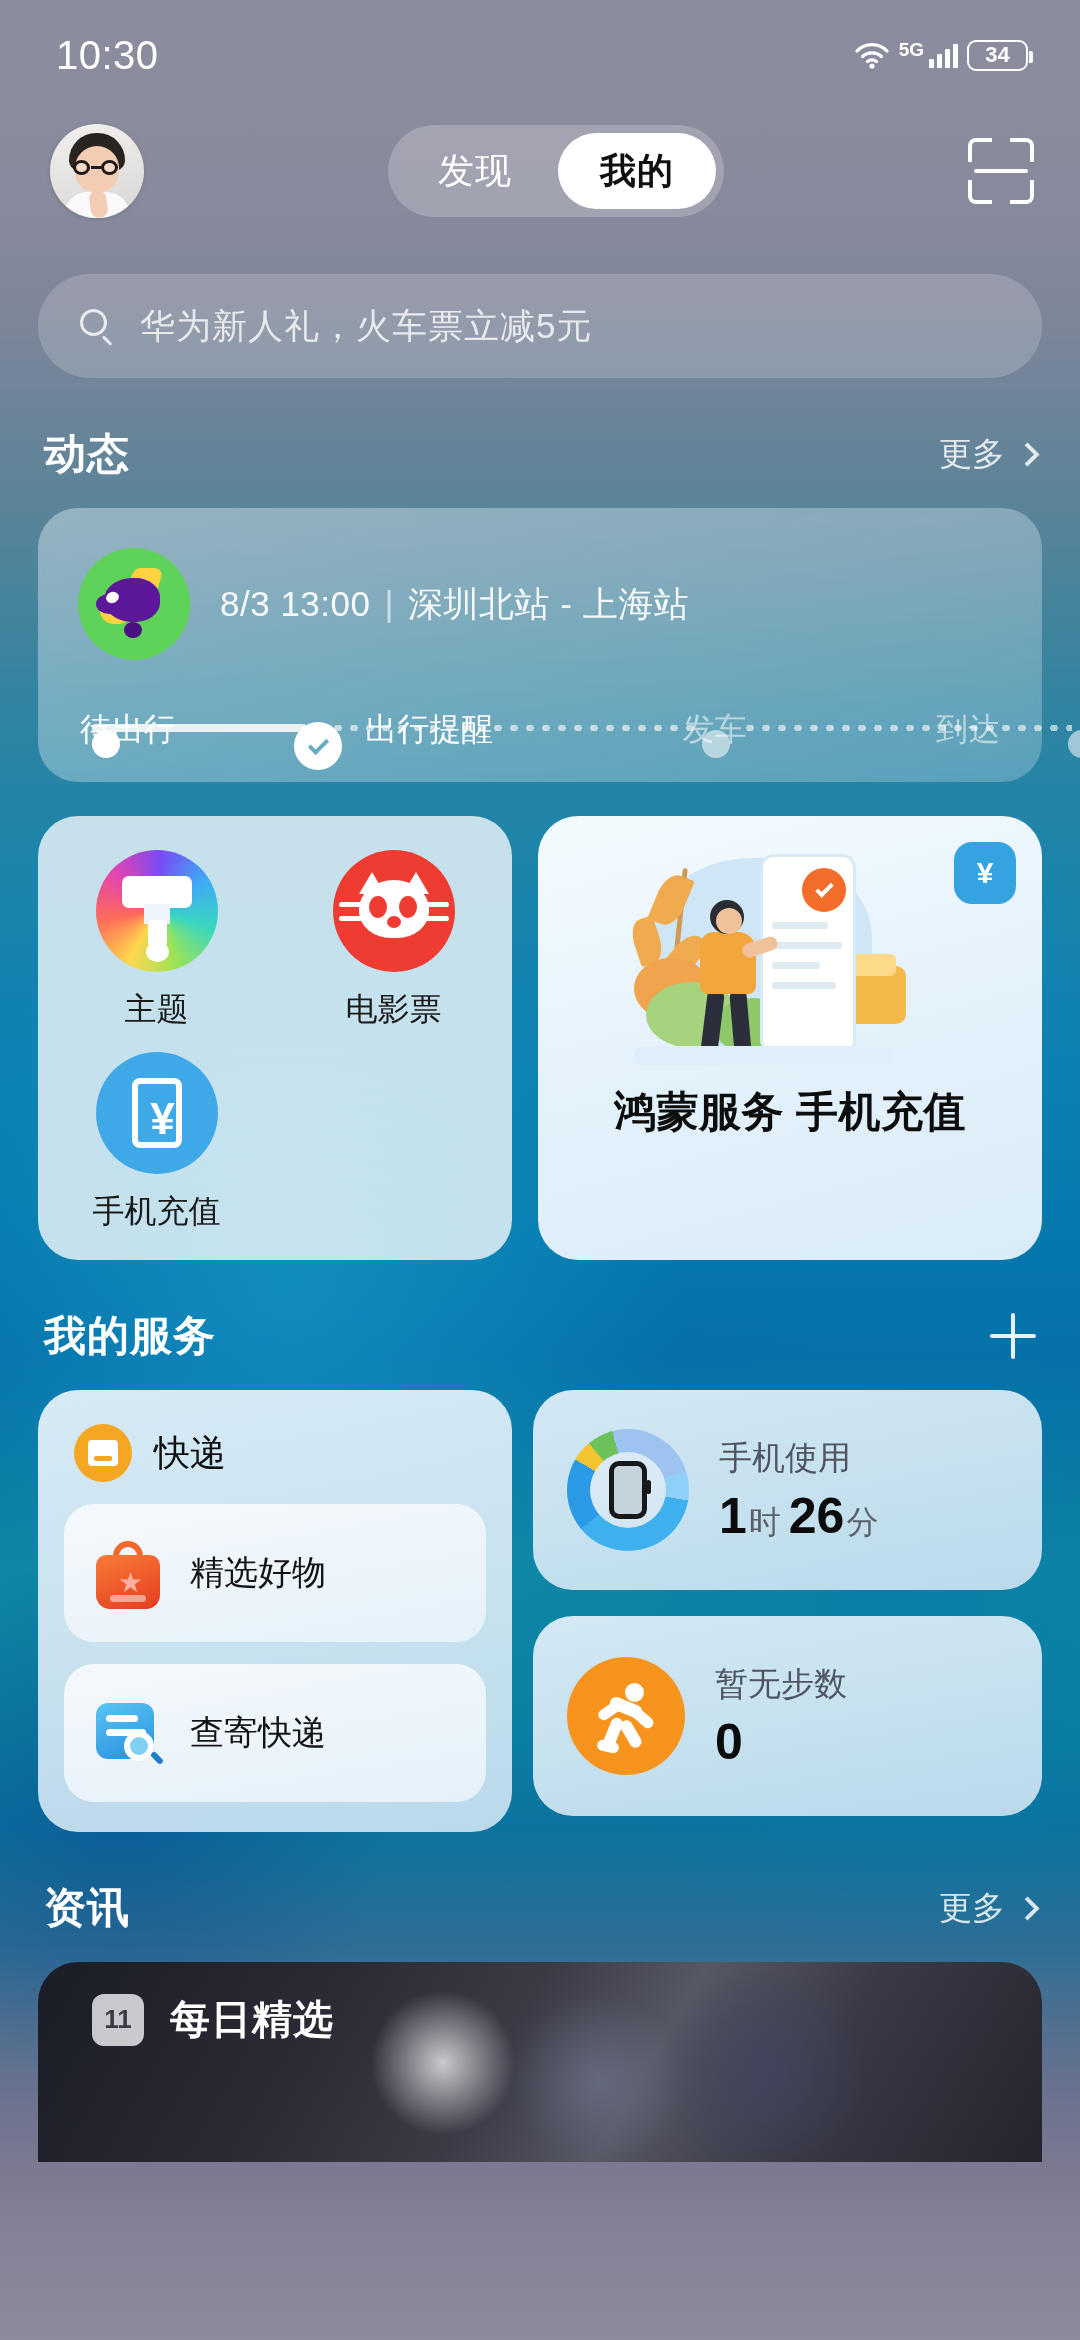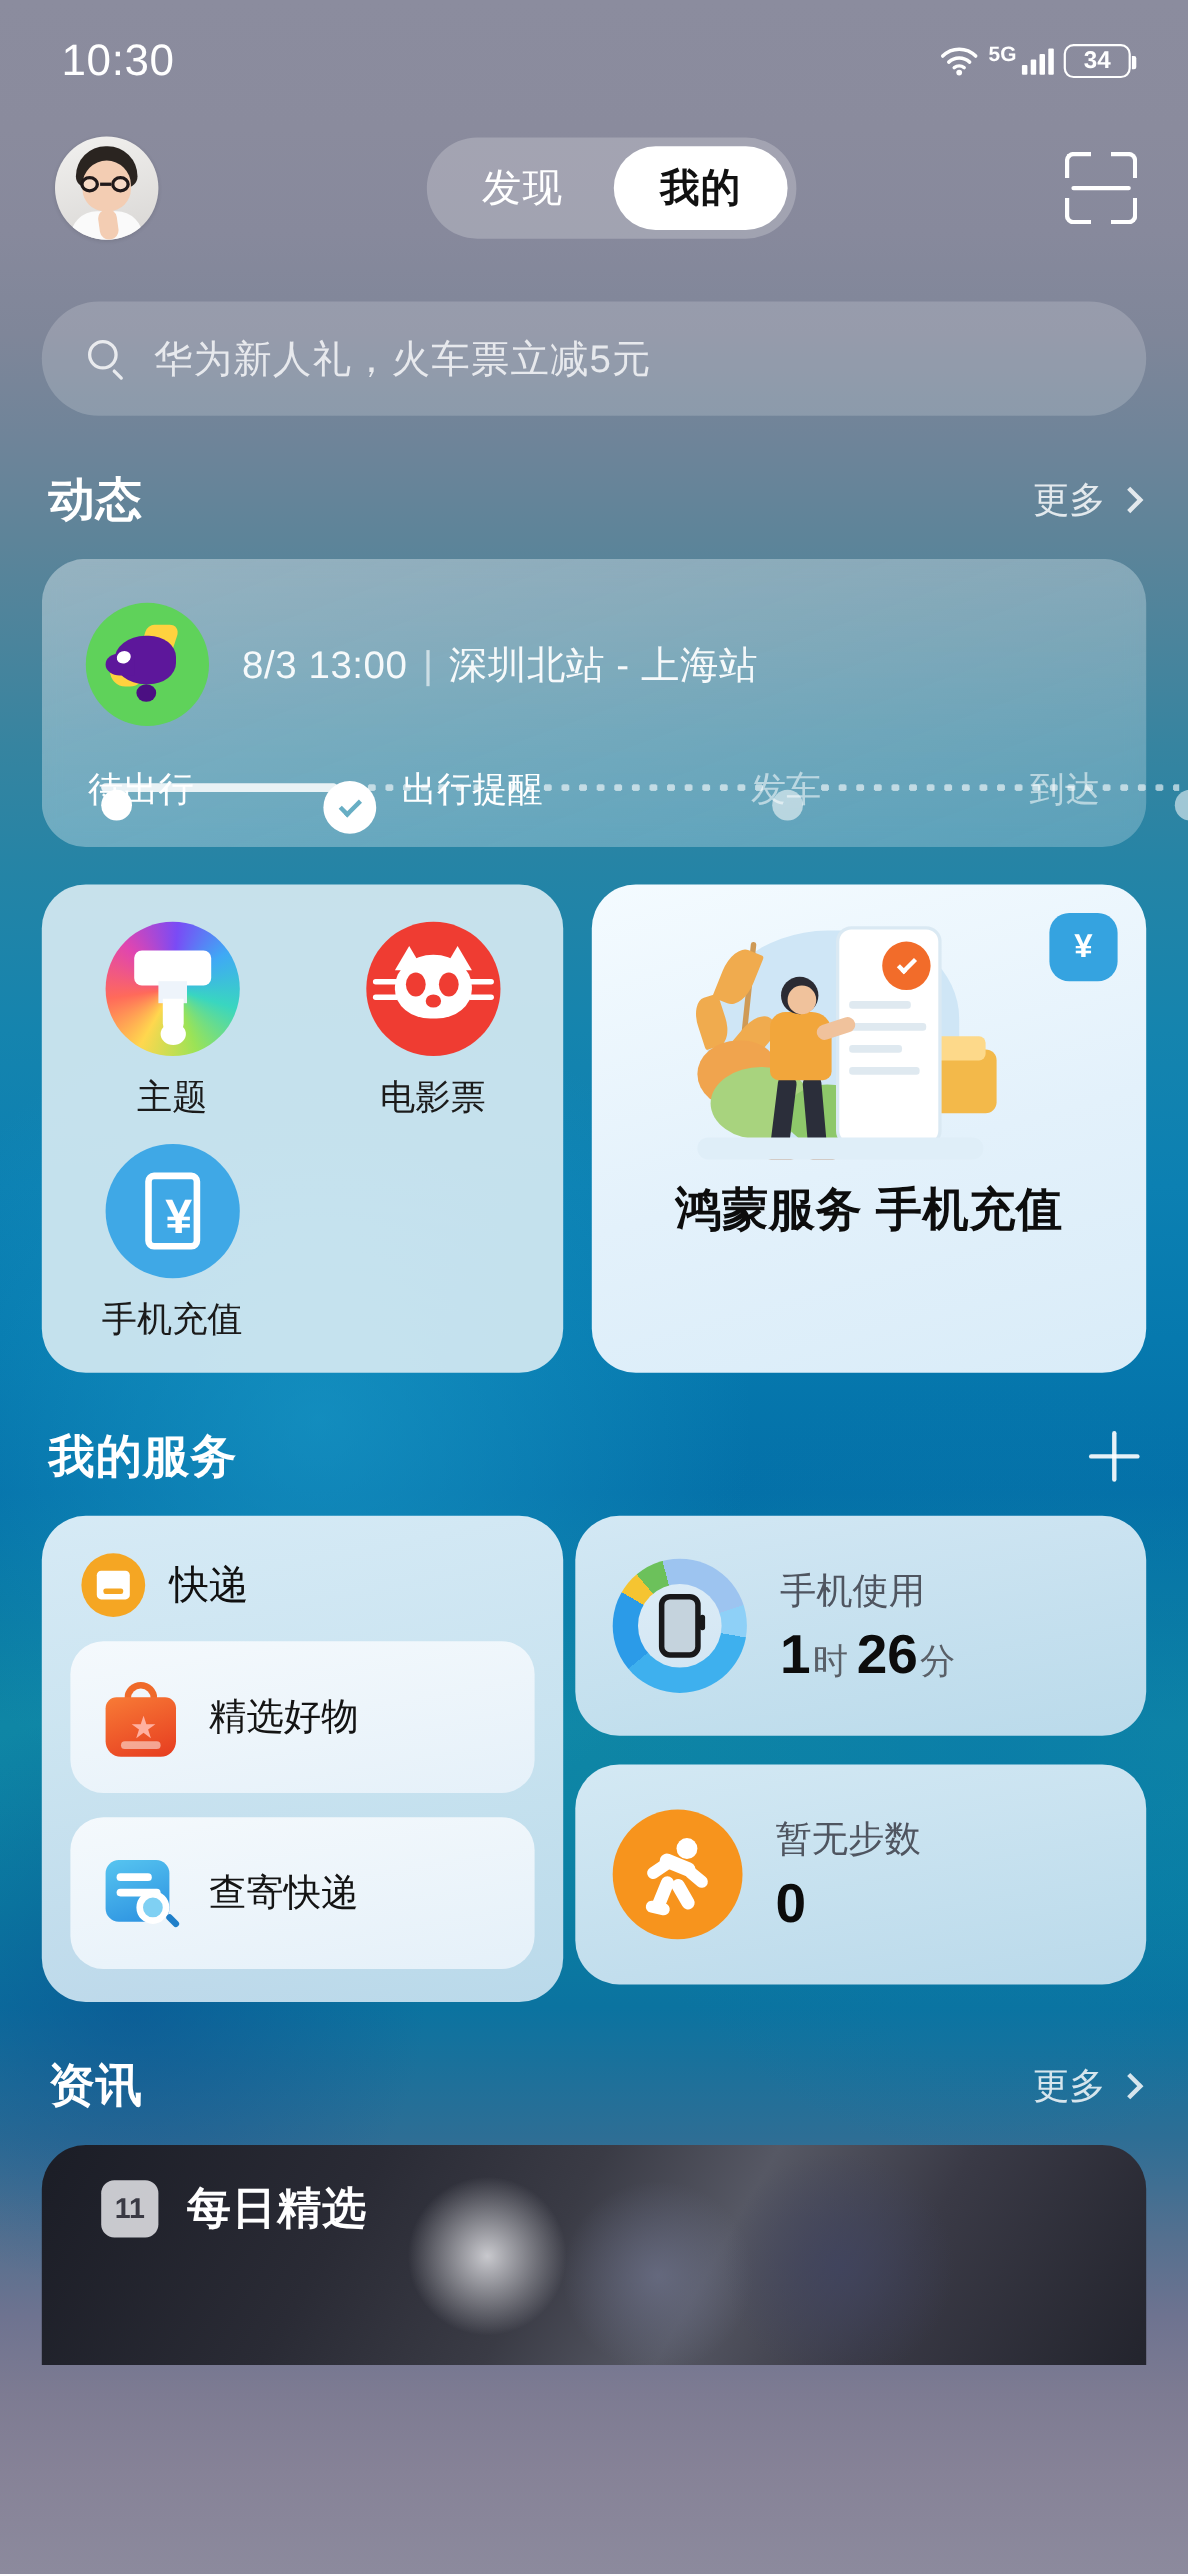--- a/index.html
+++ b/index.html
@@ -172,21 +172,21 @@
     background:#ffd23f; border-radius:0 0 14px 14px; }
   #plane-icon .fin { position:absolute; left:46px; top:74px; width:18px; height:16px;
     background:#4b0f82; border-radius:50%; }
   #plane-icon .eye { position:absolute; left:28px; top:44px; width:13px; height:11px;
     background:#fff; border-radius:50%; transform:rotate(-20deg); }
   #travel-texts { display:flex; flex-direction:column; gap:12px; }
   #travel-title { color:#fff; font-size:46px; font-weight:700; letter-spacing:.5px; }
   #travel-sub { color:rgba(255,255,255,.93); font-size:35px; letter-spacing:.5px; }
   #travel-sub .divider { color:rgba(255,255,255,.6); padding:0 14px; }
 
-  #timeline { margin-top:36px; position:relative; height:40px; }
+  #timeline { margin-top:48px; position:relative; height:40px; }
   #timeline .track { position:absolute; left:14px; right:14px; top:16px; height:8px; }
   .solid-seg { position:absolute; left:0; width:215px; height:8px;
     background:rgba(255,255,255,.85); border-radius:4px; }
   .dot-seg { position:absolute; top:1px; height:6px;
     background-image:radial-gradient(circle, rgba(255,255,255,.6) 42%, rgba(255,255,255,0) 46%);
     background-size:16px 6px; background-repeat:repeat-x; }
   #dots-a { left:238px; width:370px; }
   #dots-b { left:650px; width:330px; }
   .node { position:absolute; top:6px; width:28px; height:28px; border-radius:50%; }
   .node.done { background:#fff; }
@@ -313,21 +313,21 @@
   #promo-art .wallet { position:absolute; left:268px; top:118px; width:74px; height:58px;
     background:#f3b94a; border-radius:10px; }
   #promo-art .wallet i { position:absolute; left:10px; top:-12px; width:54px; height:22px;
     background:#fdd98a; border-radius:6px; display:block; }
   #promo-art .ground { position:absolute; left:70px; top:198px; width:260px; height:20px;
     background:#dfeef8; border-radius:10px; }
   #promo-title { font-size:42px; font-weight:700; color:#0d0d0d; text-align:center; letter-spacing:.5px; }
   #promo-sub { font-size:30px; color:#5b6066; text-align:center; margin-top:14px; letter-spacing:.5px; }
 
   
-  #servrow { display:flex; gap:11px; margin:0 38px; align-items:flex-start; }
+  #servrow { display:flex; gap:21px; margin:0 38px; align-items:flex-start; }
   #express-card {
     width:474px; background:linear-gradient(170deg,rgba(225,240,249,.95),rgba(205,228,242,.9));
     border-radius:40px; padding:28px 26px 30px;
   }
   #express-head { display:flex; align-items:center; gap:22px; margin:6px 0 22px 10px; }
   #express-icon { width:58px; height:58px; border-radius:50%; background:#f5a623; position:relative; }
   #express-icon .box { position:absolute; left:14px; top:16px; width:30px; height:26px;
     background:#fff; border-radius:4px; }
   #express-icon .box::after{content:"";position:absolute;left:6px;top:16px;width:18px;height:5px;background:#f5a623;border-radius:2px;}
   #express-title { font-size:36px; color:#111; }

